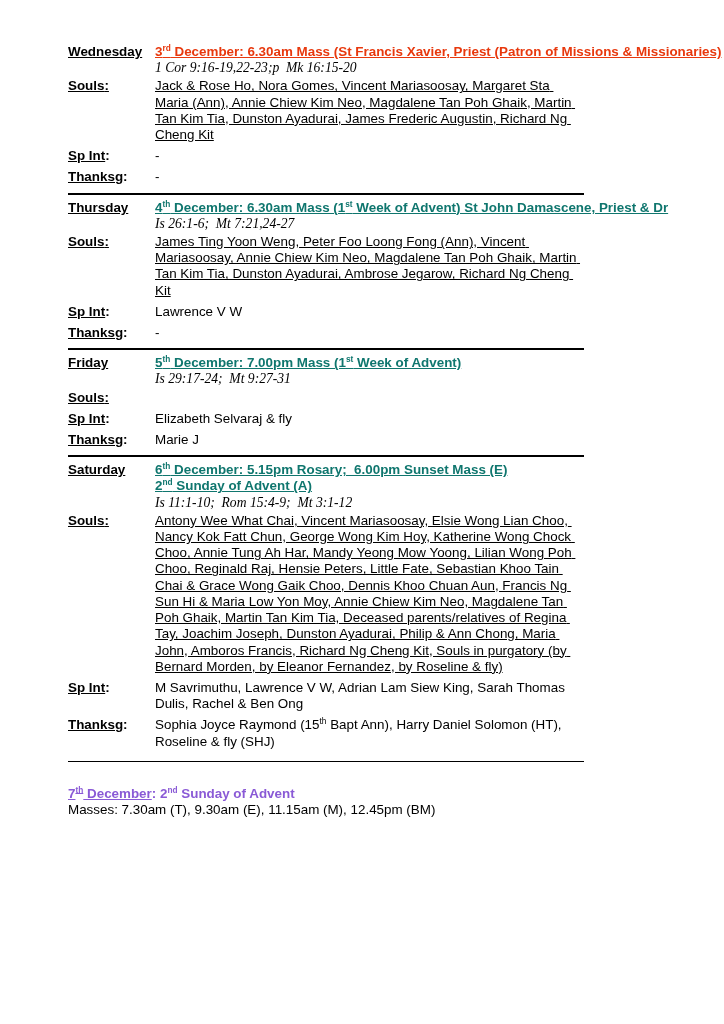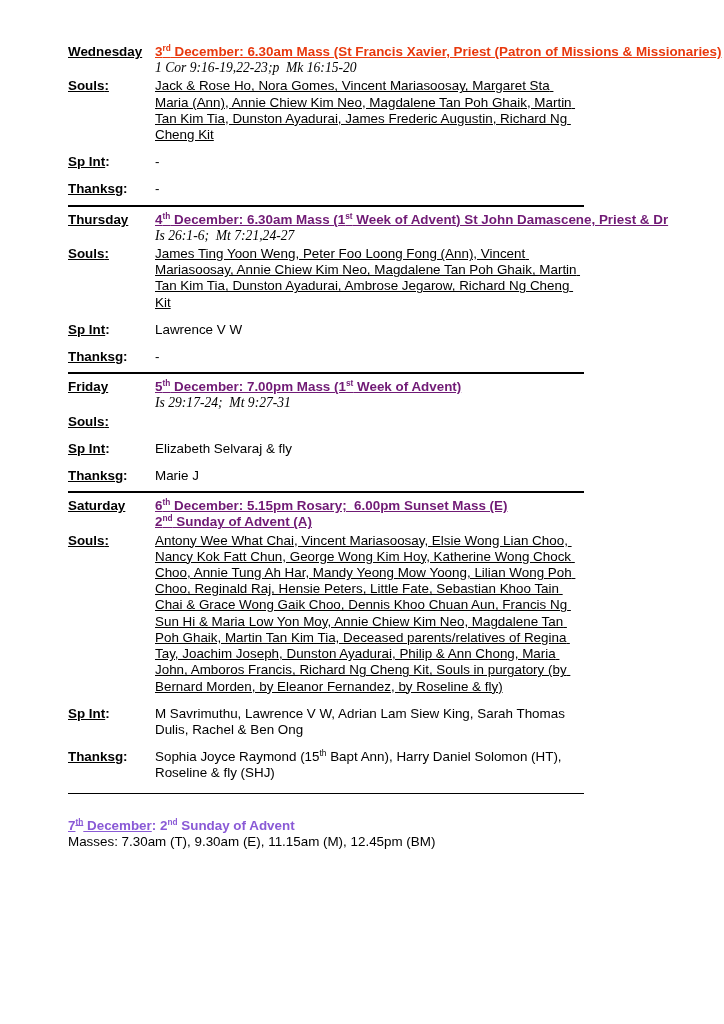--- a/index.html
+++ b/index.html
@@ -26,30 +26,30 @@
     white-space: nowrap;
   }
   .u { text-decoration: underline; }
   .heading-block { min-width: 0; }
   .heading-line {
     font-weight: 700;
     text-decoration: underline;
     white-space: pre;
   }
   .heading-block.red .heading-line { color: #E8380D; }
-  .heading-block.purple .heading-line { color: #701a75; }
+  .heading-block.purple .heading-line { color: #0f766e; }
   .scripture {
     font-family: "Liberation Serif", serif;
     font-weight: 400;
     font-style: italic;
     font-size: 13.6px;
     white-space: pre;
   }
   .value-cell { white-space: pre-wrap; min-width: 0; }
-  .data-row { margin-top: 11px; }
+  .data-row { margin-top: 5px; }
   .souls-row { margin-top: 2px; text-decoration: underline; }
   hr.section-divider {
     border: none;
     border-top: 2px solid #000;
     margin: 7px 0 5px 0;
   }
   hr.section-divider.thin { border-top-width: 1px; margin-top: 11px; margin-bottom: 8px; }
   sup { font-size: 0.62em; line-height: 0; }
   .footer { margin-top: 24px; }
   .footer-heading {
@@ -141,20 +141,21 @@
     <hr class="section-divider thick">
   </section>
 
   <section class="section">
     <div class="row heading-row">
       <div class="label-cell"><span class="u day-text">Saturday</span></div>
       <div class="heading-block purple">
 
         <div class="heading-line"><span>6</span><sup>th</sup><span> December: 5.15pm Rosary;  6.00pm Sunset Mass (E)</span></div>
             <div class="heading-line"><span>2</span><sup>nd</sup><span> Sunday of Advent (A)</span></div>
+            <div class="scripture">Is 11:1-10;  Rom 15:4-9;  Mt 3:1-12</div>
       </div>
     </div>
     <div class="section-rows">
           <div class="row data-row souls-row">
             <div class="label-cell"><span class="u">Souls</span><span>:</span></div>
             <div class="value-cell">Antony Wee What Chai, Vincent Mariasoosay, Elsie Wong Lian Choo, Nancy Kok Fatt Chun, George Wong Kim Hoy, Katherine Wong Chock Choo, Annie Tung Ah Har, Mandy Yeong Mow Yoong, Lilian Wong Poh Choo, Reginald Raj, Hensie Peters, Little Fate, Sebastian Khoo Tain Chai &amp; Grace Wong Gaik Choo, Dennis Khoo Chuan Aun, Francis Ng Sun Hi &amp; Maria Low Yon Moy, Annie Chiew Kim Neo, Magdalene Tan Poh Ghaik, Martin Tan Kim Tia, Deceased parents/relatives of Regina Tay, Joachim Joseph, Dunston Ayadurai, Philip &amp; Ann Chong, Maria John, Amboros Francis, Richard Ng Cheng Kit, Souls in purgatory (by Bernard Morden, by Eleanor Fernandez, by Roseline &amp; fly)</div>
           </div>
           <div class="row data-row">
             <div class="label-cell"><span class="u">Sp Int</span><span>:</span></div>
             <div class="value-cell">M Savrimuthu, Lawrence V W, Adrian Lam Siew King, Sarah Thomas Dulis, Rachel &amp; Ben Ong</div>

